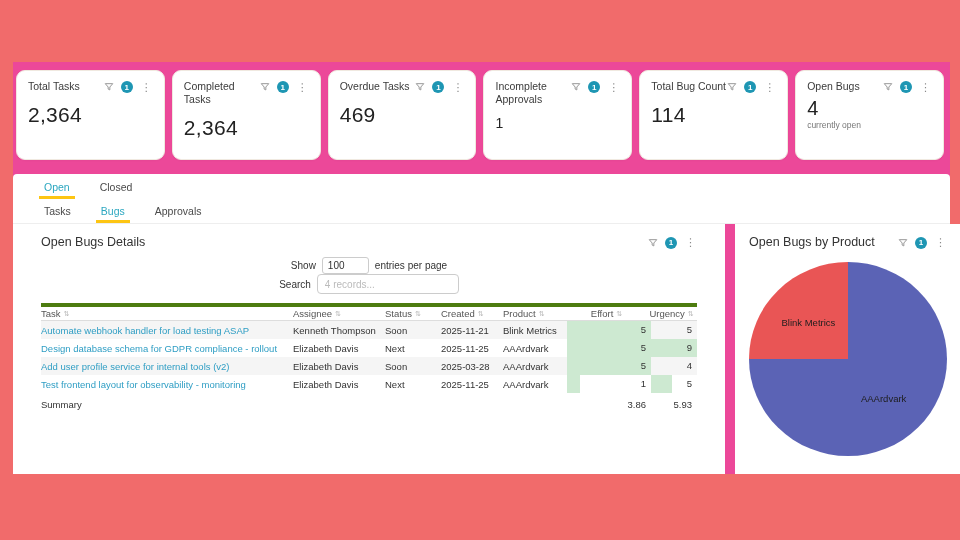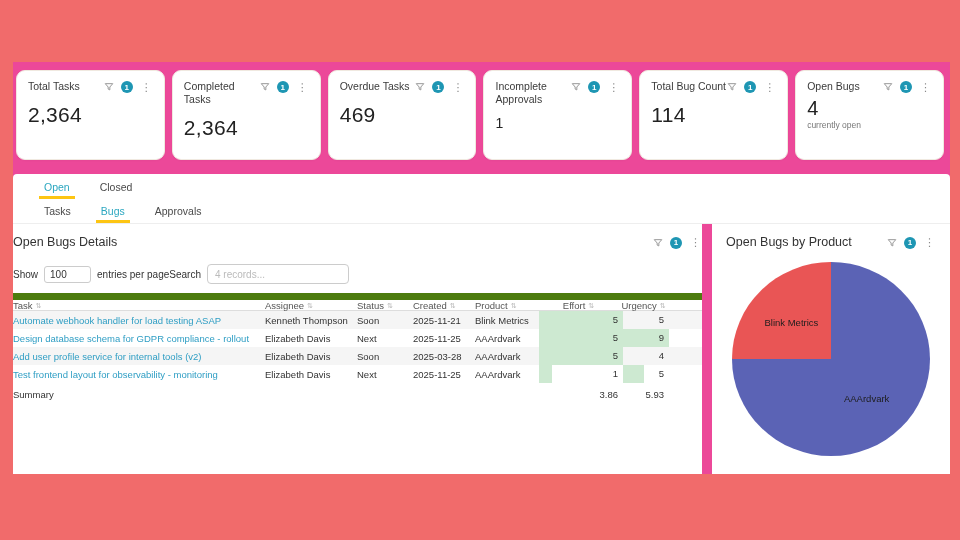--- a/index.html
+++ b/index.html
@@ -25,35 +25,35 @@
   .tabs-block { margin-top:14px; background:#fff; border-radius:4px 4px 0 0; }
   .tab-row { display:flex; align-items:stretch; height:25px; border-bottom:1px solid #eee; padding-left:16px; }
   .tab-row.sub { border-bottom:none; }
   .tab { display:flex; align-items:center; padding:0 15px; font-size:10.5px; color:#4a4a4a; position:relative; cursor:pointer; }
   .tab.active { color:#2ba7c0; }
   .tab.active::after { content:""; position:absolute; left:10px; right:10px; bottom:0; height:3px; background:#fdc513; }
 
   
   .main-row { display:flex; gap:10px; height:250px; }
   .panel { background:#fff; }
-  .panel.left { flex:0 0 689px; padding:0 0; }
+  .panel.left { flex:0 0 689px; padding:0 28px; }
   .panel.right { flex:1 1 auto; padding:0 14px; position:relative; }
   .panel-head { display:flex; justify-content:space-between; align-items:center; padding-top:11px; }
   .panel-title { font-size:12.5px; color:#333; }
 
   
-  .controls { display:flex; justify-content:flex-start; align-items:center; margin-top:15px; font-size:10px; color:#333; }
+  .controls { display:flex; justify-content:flex-start; align-items:center; margin-top:8px; font-size:10px; color:#333;flex-direction:column; }
   .ctl-left, .ctl-right { display:flex; align-items:center; gap:6px; }
   .entries-input { width:47px; height:17px; border:1px solid #ccc; border-radius:3px; font-size:10px; padding:0 5px; color:#333; font-family:"Liberation Sans",sans-serif; }
   .search-input { width:142px; height:20px; border:1px solid #ccc; border-radius:4px; font-size:10px; padding:0 7px; color:#333; font-family:"Liberation Sans",sans-serif; }
   .search-input::placeholder { color:#bbb; }
 
   
   .grid { display:grid; grid-template-columns:252px 92px 56px 62px 64px 84px 46px; }
-  .thead { margin-top:9px; border-top:7px solid #4d7c0f; border-bottom:1px solid #ddd; height:18px; align-items:center; font-size:9.5px; color:#555; }
+  .thead { margin-top:9px; border-top:4px solid #4d7c0f; border-bottom:1px solid #ddd; height:18px; align-items:center; font-size:9.5px; color:#555; }
   .th { display:flex; align-items:center; gap:3px; }
   .th.num { justify-content:center; padding-right:5px; }
   .sort { font-size:7px; color:#b9b9b9; }
   .trow { height:18px; align-items:center; font-size:9.5px; color:#333; }
   .trow:nth-child(odd) { background:#f5f5f5; }
   .td { overflow:hidden; white-space:nowrap; }
   .td.link { color:#2f9ec4; cursor:pointer; }
   .td.num { position:relative; height:18px; }
   .td.num .bar { position:absolute; left:0; top:0; bottom:0; background:#cde9d1; }
   .td.num .val { position:absolute; right:5px; top:0; line-height:18px; }

